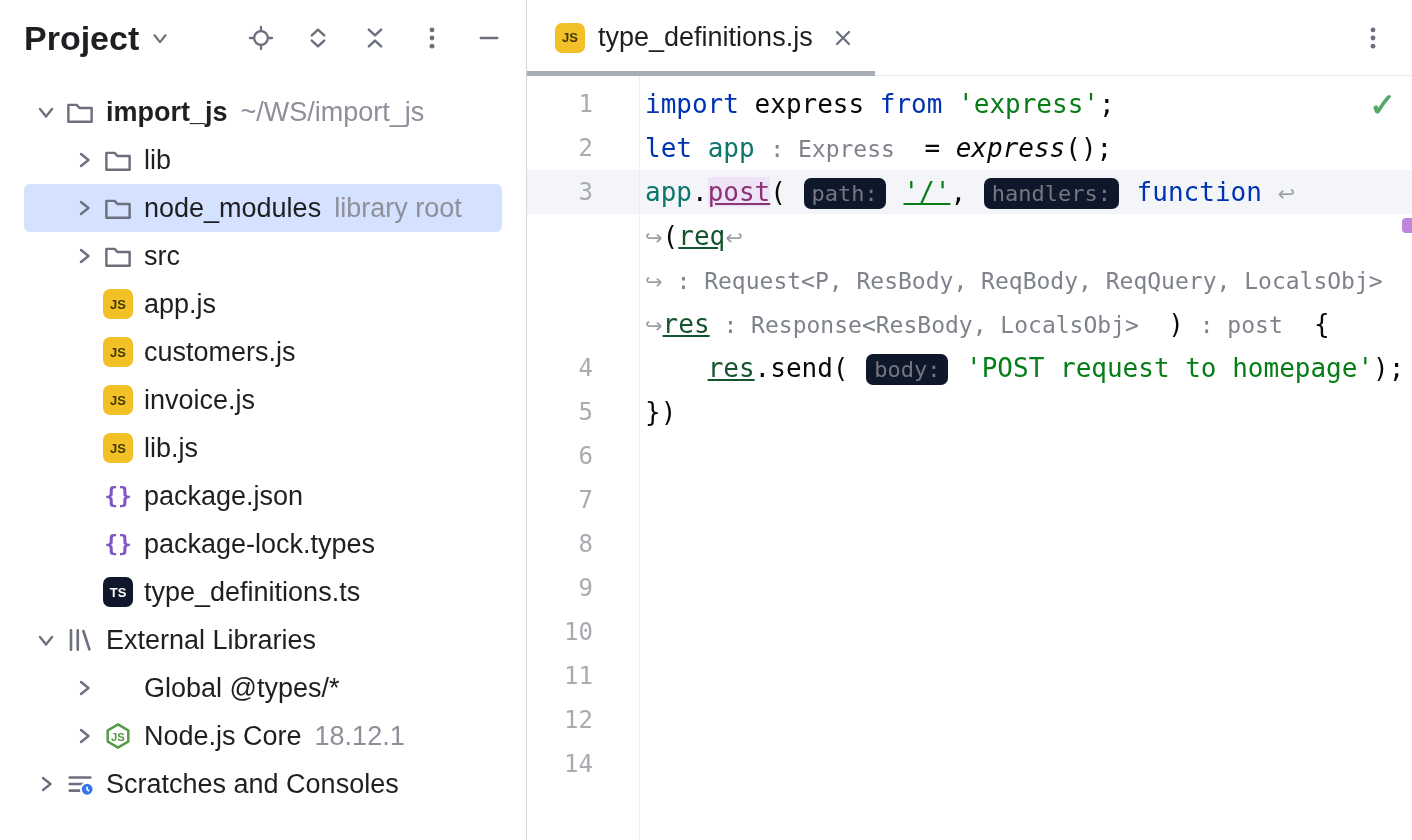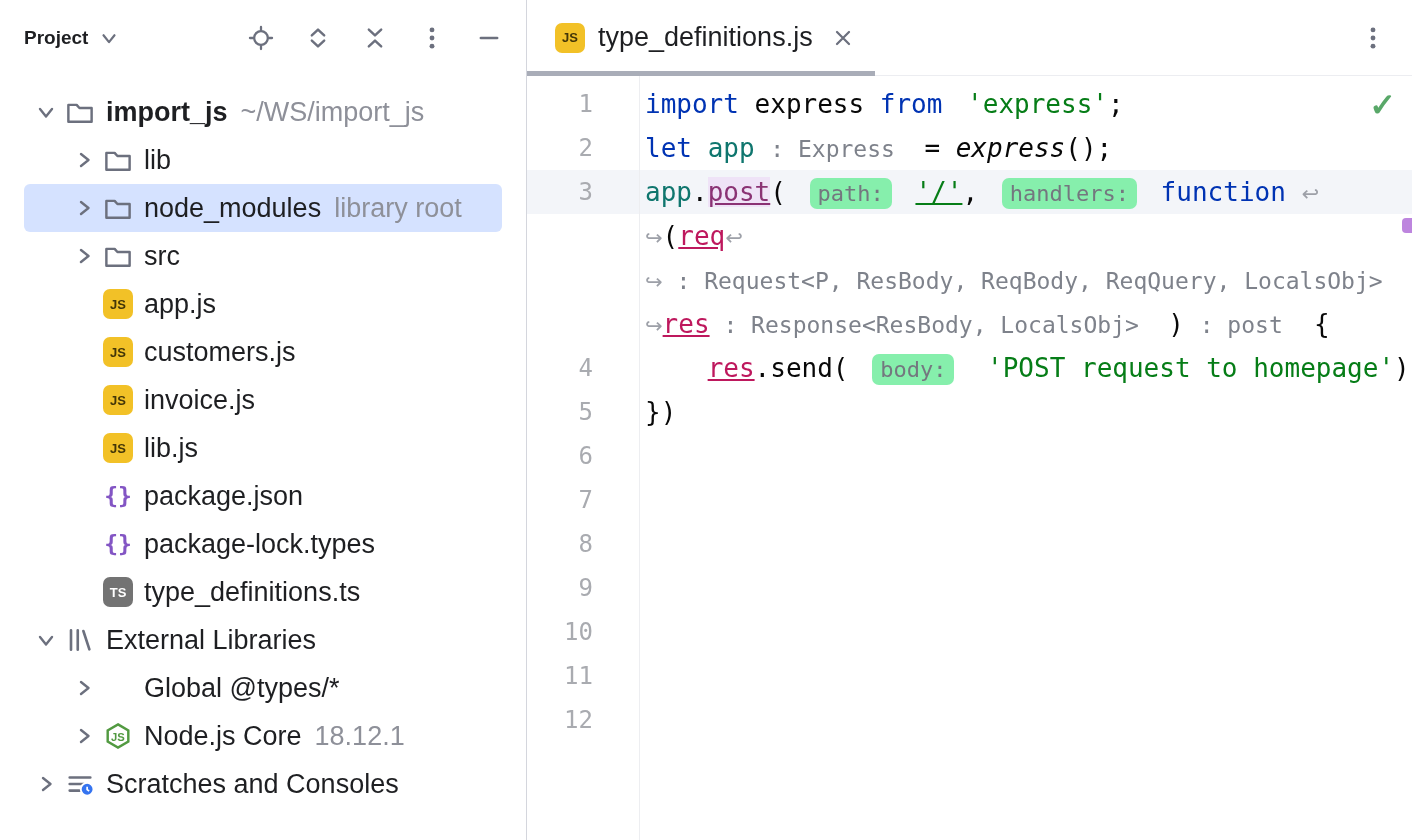--- a/index.html
+++ b/index.html
@@ -2,34 +2,34 @@
 <html><head>
 <meta charset="utf-8">
 <style>
   * { margin:0; padding:0; box-sizing:border-box; }
   html,body { width:1412px; height:840px; background:#fff; font-family:"Liberation Sans", sans-serif; overflow:hidden; }
   #root { display:flex; width:1412px; height:840px; }
 
   
   #project-panel { width:527px; flex:0 0 527px; height:100%; background:#fff; border-right:1px solid #D4D6DD; }
   .phead { height:76px; display:flex; align-items:center; padding:0 22px 0 24px; }
-  .ptitle { font-size:19px; font-weight:700; color:#1E1F22; }
+  .ptitle { font-size:34px; font-weight:700; color:#1E1F22; }
   .ptitle-chev { margin-left:10px; display:flex; }
   .phead-spacer { flex:1; }
   .toolbar { display:flex; align-items:center; gap:27px; }
   .tbtn { width:30px; height:30px; display:flex; align-items:center; justify-content:center; cursor:pointer; }
 
   #tree { padding-top:12px; }
   .trow { height:48px; margin:0 24px; border-radius:6px; display:flex; align-items:center; cursor:pointer; }
   .trow.selected { background:#D5E2FF; }
   .chev { width:28px; height:28px; flex:0 0 28px; display:flex; align-items:center; justify-content:center; margin-right:5px; }
   .ficon { width:30px; height:30px; flex:0 0 30px; display:flex; align-items:center; justify-content:center; margin-right:11px; }
   .fi { width:30px; height:30px; border-radius:7px; display:flex; align-items:center; justify-content:center; font-size:13px; font-weight:800; }
   .fi-js { background:#F2C127; color:#433608; }
-  .fi-ts { background:#737373; color:#fff; }
+  .fi-ts { background:#0f172a; color:#fff; }
   .fi-json { font-family:"DejaVu Sans Mono", monospace; font-size:23px; font-weight:700; color:#8355C4; background:transparent; }
   .tlabel { font-size:27px; color:#1E1F22; white-space:nowrap; }
   .tlabel.bold { font-weight:700; }
   .tsuffix { font-size:27px; color:#8E9099; margin-left:13px; white-space:nowrap; }
 
   
   #editor { flex:1; display:flex; flex-direction:column; background:#fff; min-width:0; }
   .tabbar { height:76px; flex:0 0 76px; position:relative; display:flex; align-items:center; border-bottom:1px solid #ECEDF1; }
   .tab { width:348px; height:100%; display:flex; align-items:center; padding:0 18px 0 28px; cursor:pointer; }
   .tab-title { font-size:27px; color:#1E1F22; margin:0 auto 0 13px; white-space:nowrap; }
@@ -41,27 +41,27 @@
   .editor-body { position:relative; flex:1; overflow:hidden; }
   .gutter-line { position:absolute; left:112px; top:0; bottom:0; width:1px; background:#EDEEF1; z-index:3; }
   #code-lines { padding-top:6px; position:relative; z-index:1; }
   .crow { display:flex; height:44px; line-height:44px; font-family:"DejaVu Sans Mono", monospace; font-size:26px; }
   .crow.current { background:#F3F5F9; }
   .gut { flex:0 0 112px; text-align:right; padding-right:46px; color:#A9ABB0; font-size:24px; cursor:pointer; }
   .ccode { white-space:pre; padding-left:6px; color:#080808; }
 
   .t-kw { color:#0033B3; }
   .t-pl { color:#080808; }
-  .t-st { color:#067D17;margin-left:9px; }
+  .t-st { color:#067D17; }
   .t-stu { color:#067D17; text-decoration:underline; }
   .t-hint { color:#7E828B; font-size:23px; }
-  .t-chip { color:#74777F; font-size:22px; background:#86efac; border-radius:7px; padding:3px 8px; margin:0 8px; display:inline-block; line-height:normal; }
+  .t-chip { color:#74777F; font-size:22px; background:#0f172a; border-radius:7px; padding:3px 8px; margin:0 2px; display:inline-block; line-height:normal; }
   .t-fn { color:#8A3274; background:#EFE3F7; text-decoration:underline; }
   .t-var { color:#0f766e; }
-  .t-ul { color:#be185d; text-decoration:underline; }
+  .t-ul { color:#14532d; text-decoration:underline; }
   .t-it { color:#080808; font-style:italic; }
   .t-wrap { color:#9DA0A8; font-size:21px; font-family:"DejaVu Sans", sans-serif; }
 
   .check-ok { position:absolute; top:10px; right:16px; z-index:4; color:#59A869; font-size:32px; font-weight:700; cursor:pointer; }
   .scroll-mark { position:absolute; top:142px; right:0; width:10px; height:15px; background:#BD85DE; border-radius:4px 0 0 4px; z-index:4; }
 </style>
 </head>
 <body>
 
 <div id="root">
@@ -342,19 +342,23 @@
             <span class="ccode"></span>
           </div>
           <div class="crow">
             <span class="gut">11</span>
             <span class="ccode"></span>
           </div>
           <div class="crow">
             <span class="gut">12</span>
             <span class="ccode"></span>
           </div>
+          <div class="crow">
+            <span class="gut">14</span>
+            <span class="ccode"></span>
+          </div>
         </div>
       <div class="check-ok">✓</div>
       <div class="scroll-mark"></div>
     </div>
   </div>
 
 </div>
 
 </body></html>

